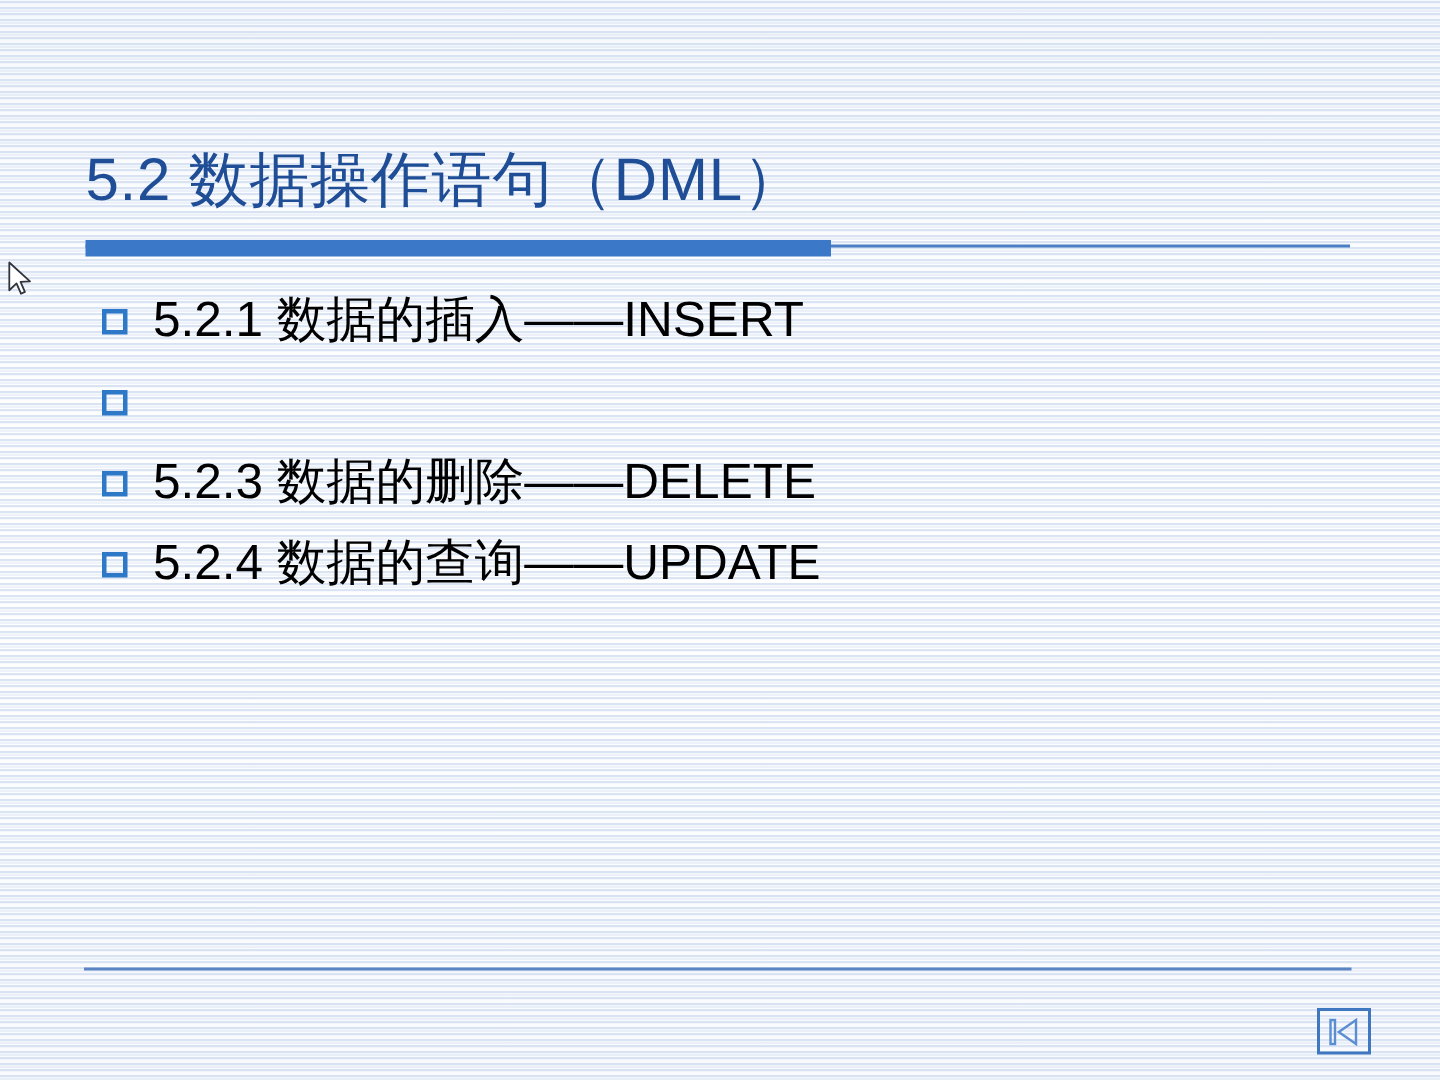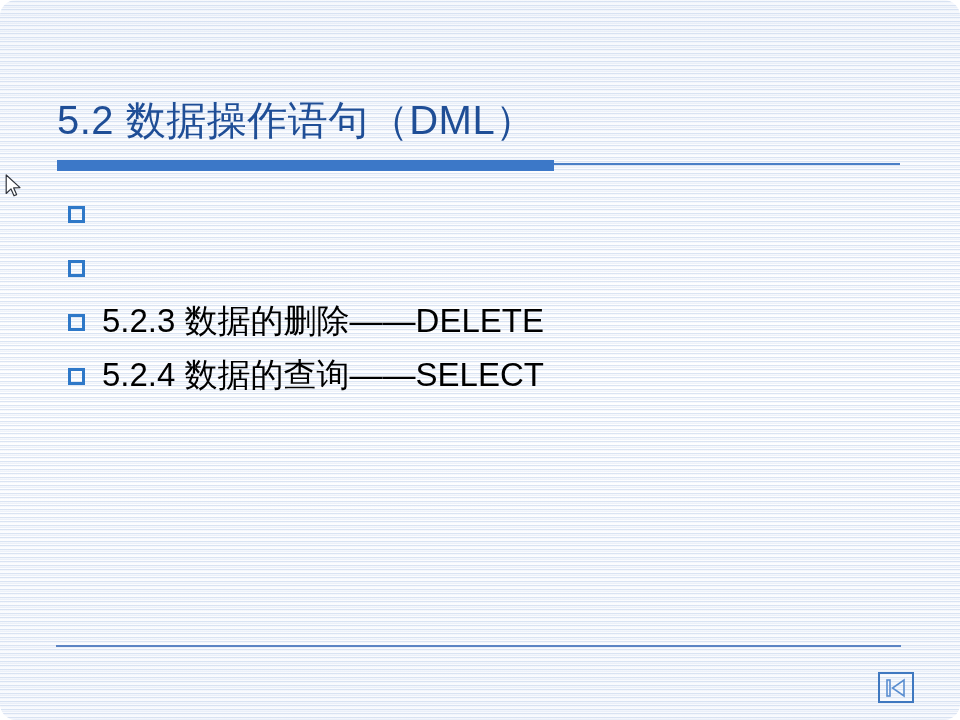--- a/index.html
+++ b/index.html
@@ -15,21 +15,20 @@
     background: #ffffff;
   }
 
   
   #slide {
     position: relative;
     width: 960px;
     height: 720px;
     background-color: #ffffff;
     overflow: hidden;
-    border-radius: 16px;
   }
 
   
   #scanlines {
     position: absolute;
     inset: 0;
     pointer-events: none;
     z-index: 5;
     background-image:
       repeating-linear-gradient(
@@ -182,34 +181,35 @@
   <div id="title-block">
     <div id="slide-title">5.2  数据操作语句（DML）</div>
   </div>
   <div id="title-rule-thin"></div>
   <div id="title-rule-thick"></div>
 
   <div id="bullet-list">
 
     <div class="bullet-row">
       <span class="bullet-marker"></span>
+      <span class="bullet-text">5.2.1  数据的插入——INSERT</span>
     </div>
 
     <div class="bullet-row">
       <span class="bullet-marker"></span>
     </div>
 
     <div class="bullet-row">
       <span class="bullet-marker"></span>
       <span class="bullet-text">5.2.3  数据的删除——DELETE</span>
     </div>
 
     <div class="bullet-row">
       <span class="bullet-marker"></span>
-      <span class="bullet-text">5.2.4  数据的查询——SELECT</span>
+      <span class="bullet-text">5.2.4  数据的查询——UPDATE</span>
     </div>
 
   </div>
 
   <div id="footer-rule"></div>
 
   <div id="nav-first-button">
     <svg width="24" height="20" viewBox="0 0 24 20">
       <rect x="3" y="2" width="3" height="16" fill="none" stroke="#5a8ed0" stroke-width="1.6"></rect>
       <path d="M20 2 L20 18 L8.5 10 Z" fill="none" stroke="#5a8ed0" stroke-width="1.6" stroke-linejoin="miter"></path>

